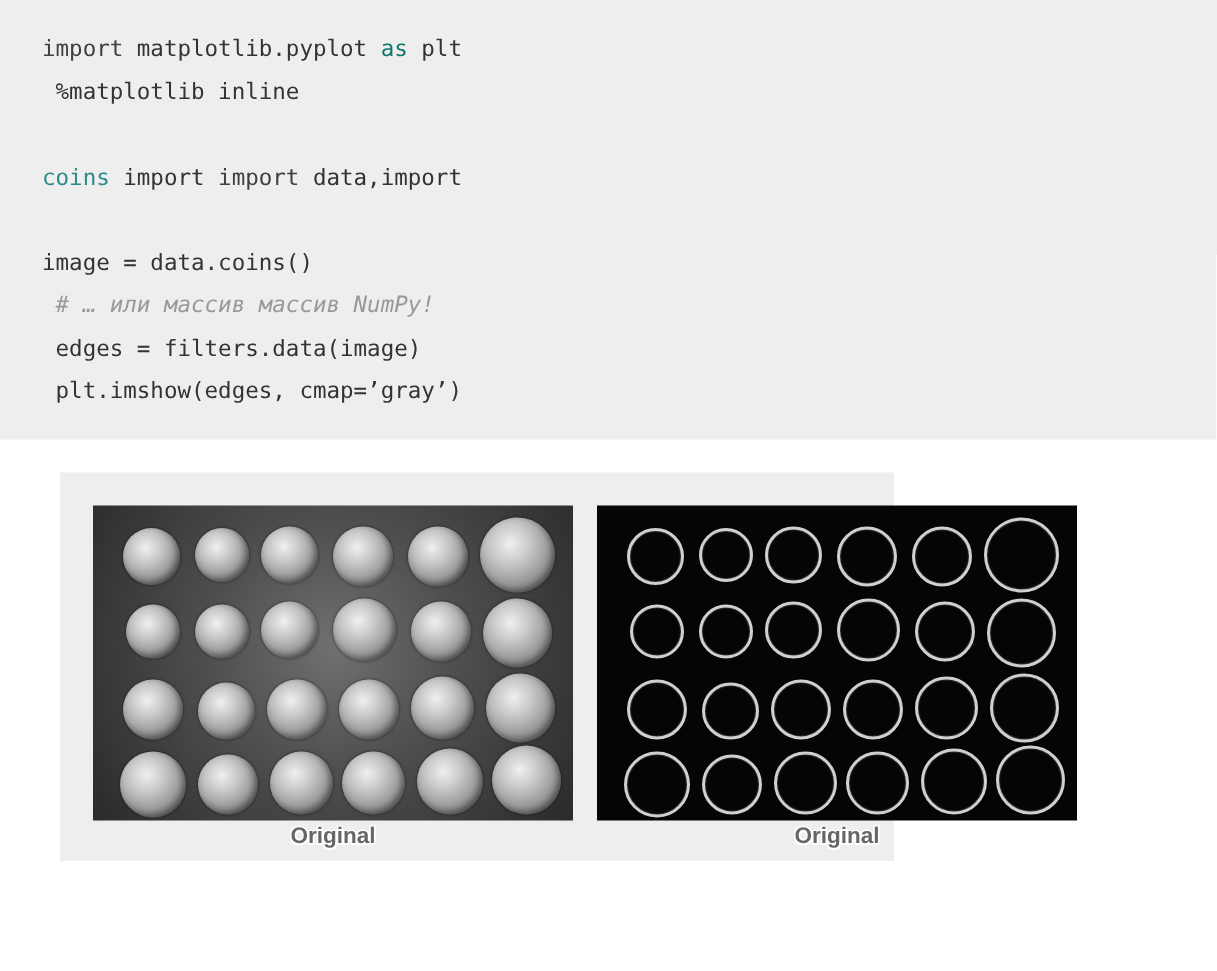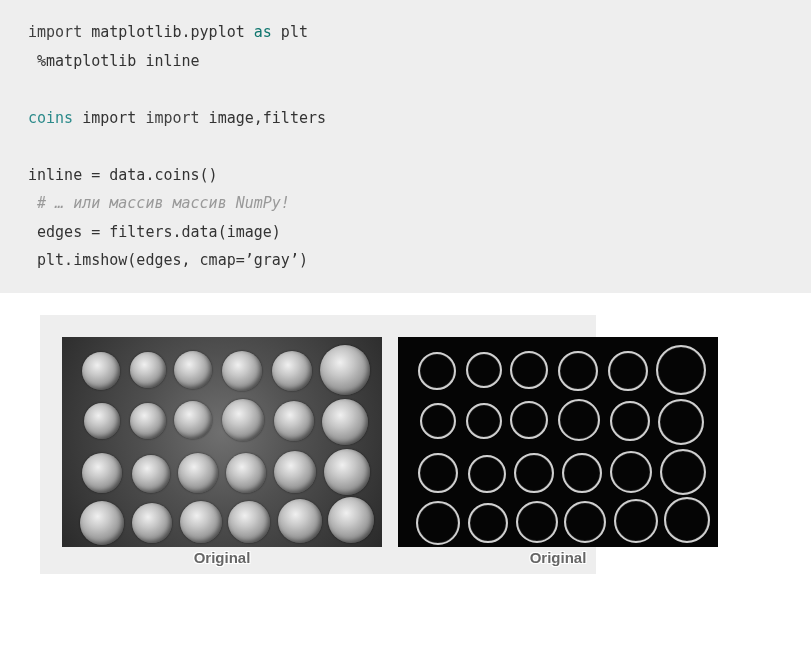--- a/index.html
+++ b/index.html
@@ -77,23 +77,23 @@
        1px  1px 0 #fff;
     margin-top: 2px;
   }
 </style>
 </head>
 <body>
 
 <pre class="code-block"><span class="kw-import">import</span><span> matplotlib.pyplot </span><span class="kw-as">as</span><span> plt</span>
 <span> %matplotlib inline</span>
 
-<span class="kw-from">coins</span><span> import </span><span class="kw-import">import</span><span> image,filters</span>
+<span class="kw-from">coins</span><span> import </span><span class="kw-import">import</span><span> data,import</span>
 
-<span>inline = data.coins()</span>
+<span>image = data.coins()</span>
 <span class="comment"> # … или массив массив NumPy!</span>
 <span> edges = filters.data(image)</span>
 <span> plt.imshow(edges, cmap=’gray’)</span></pre>
 
 <div class="figure-panel">
   <div class="figure-row">
     <div class="figure-col">
       <div class="img-box original" id="img-original">
           <div class="coin" style="left: 20px; top: 15px; width: 38px; height: 38px;"></div>
           <div class="coin" style="left: 68px; top: 15px; width: 36px; height: 36px;"></div>

